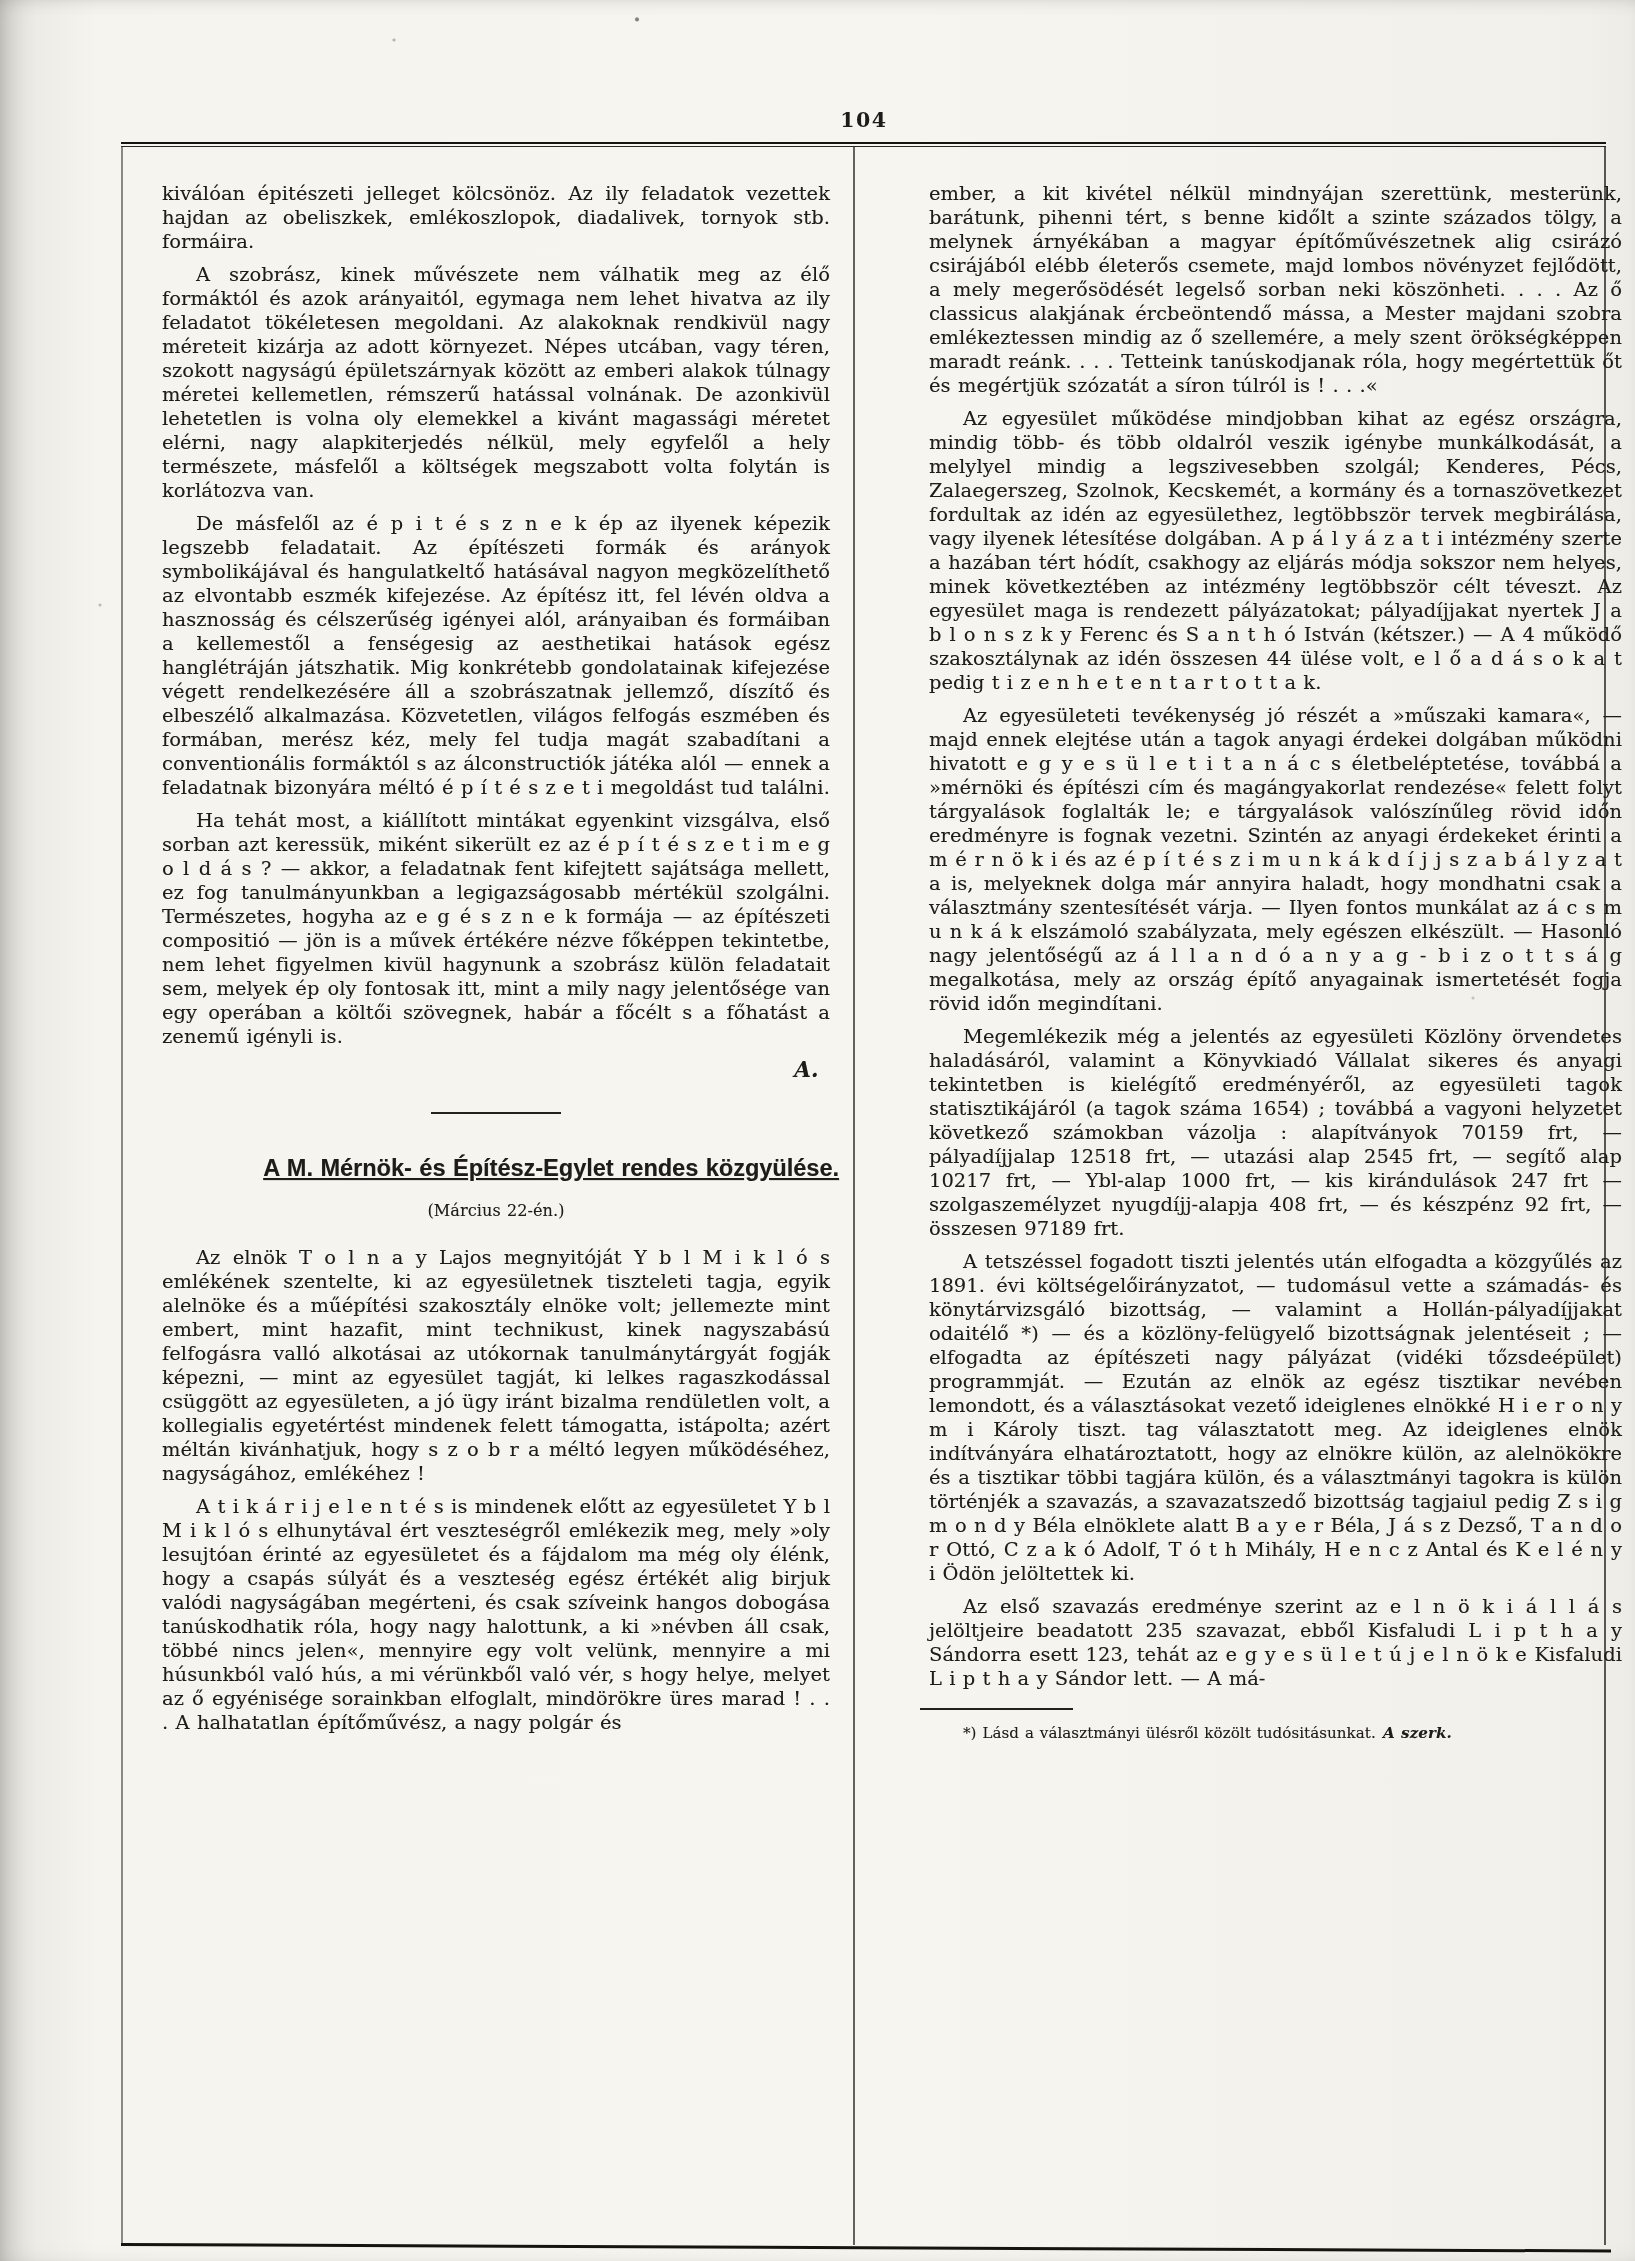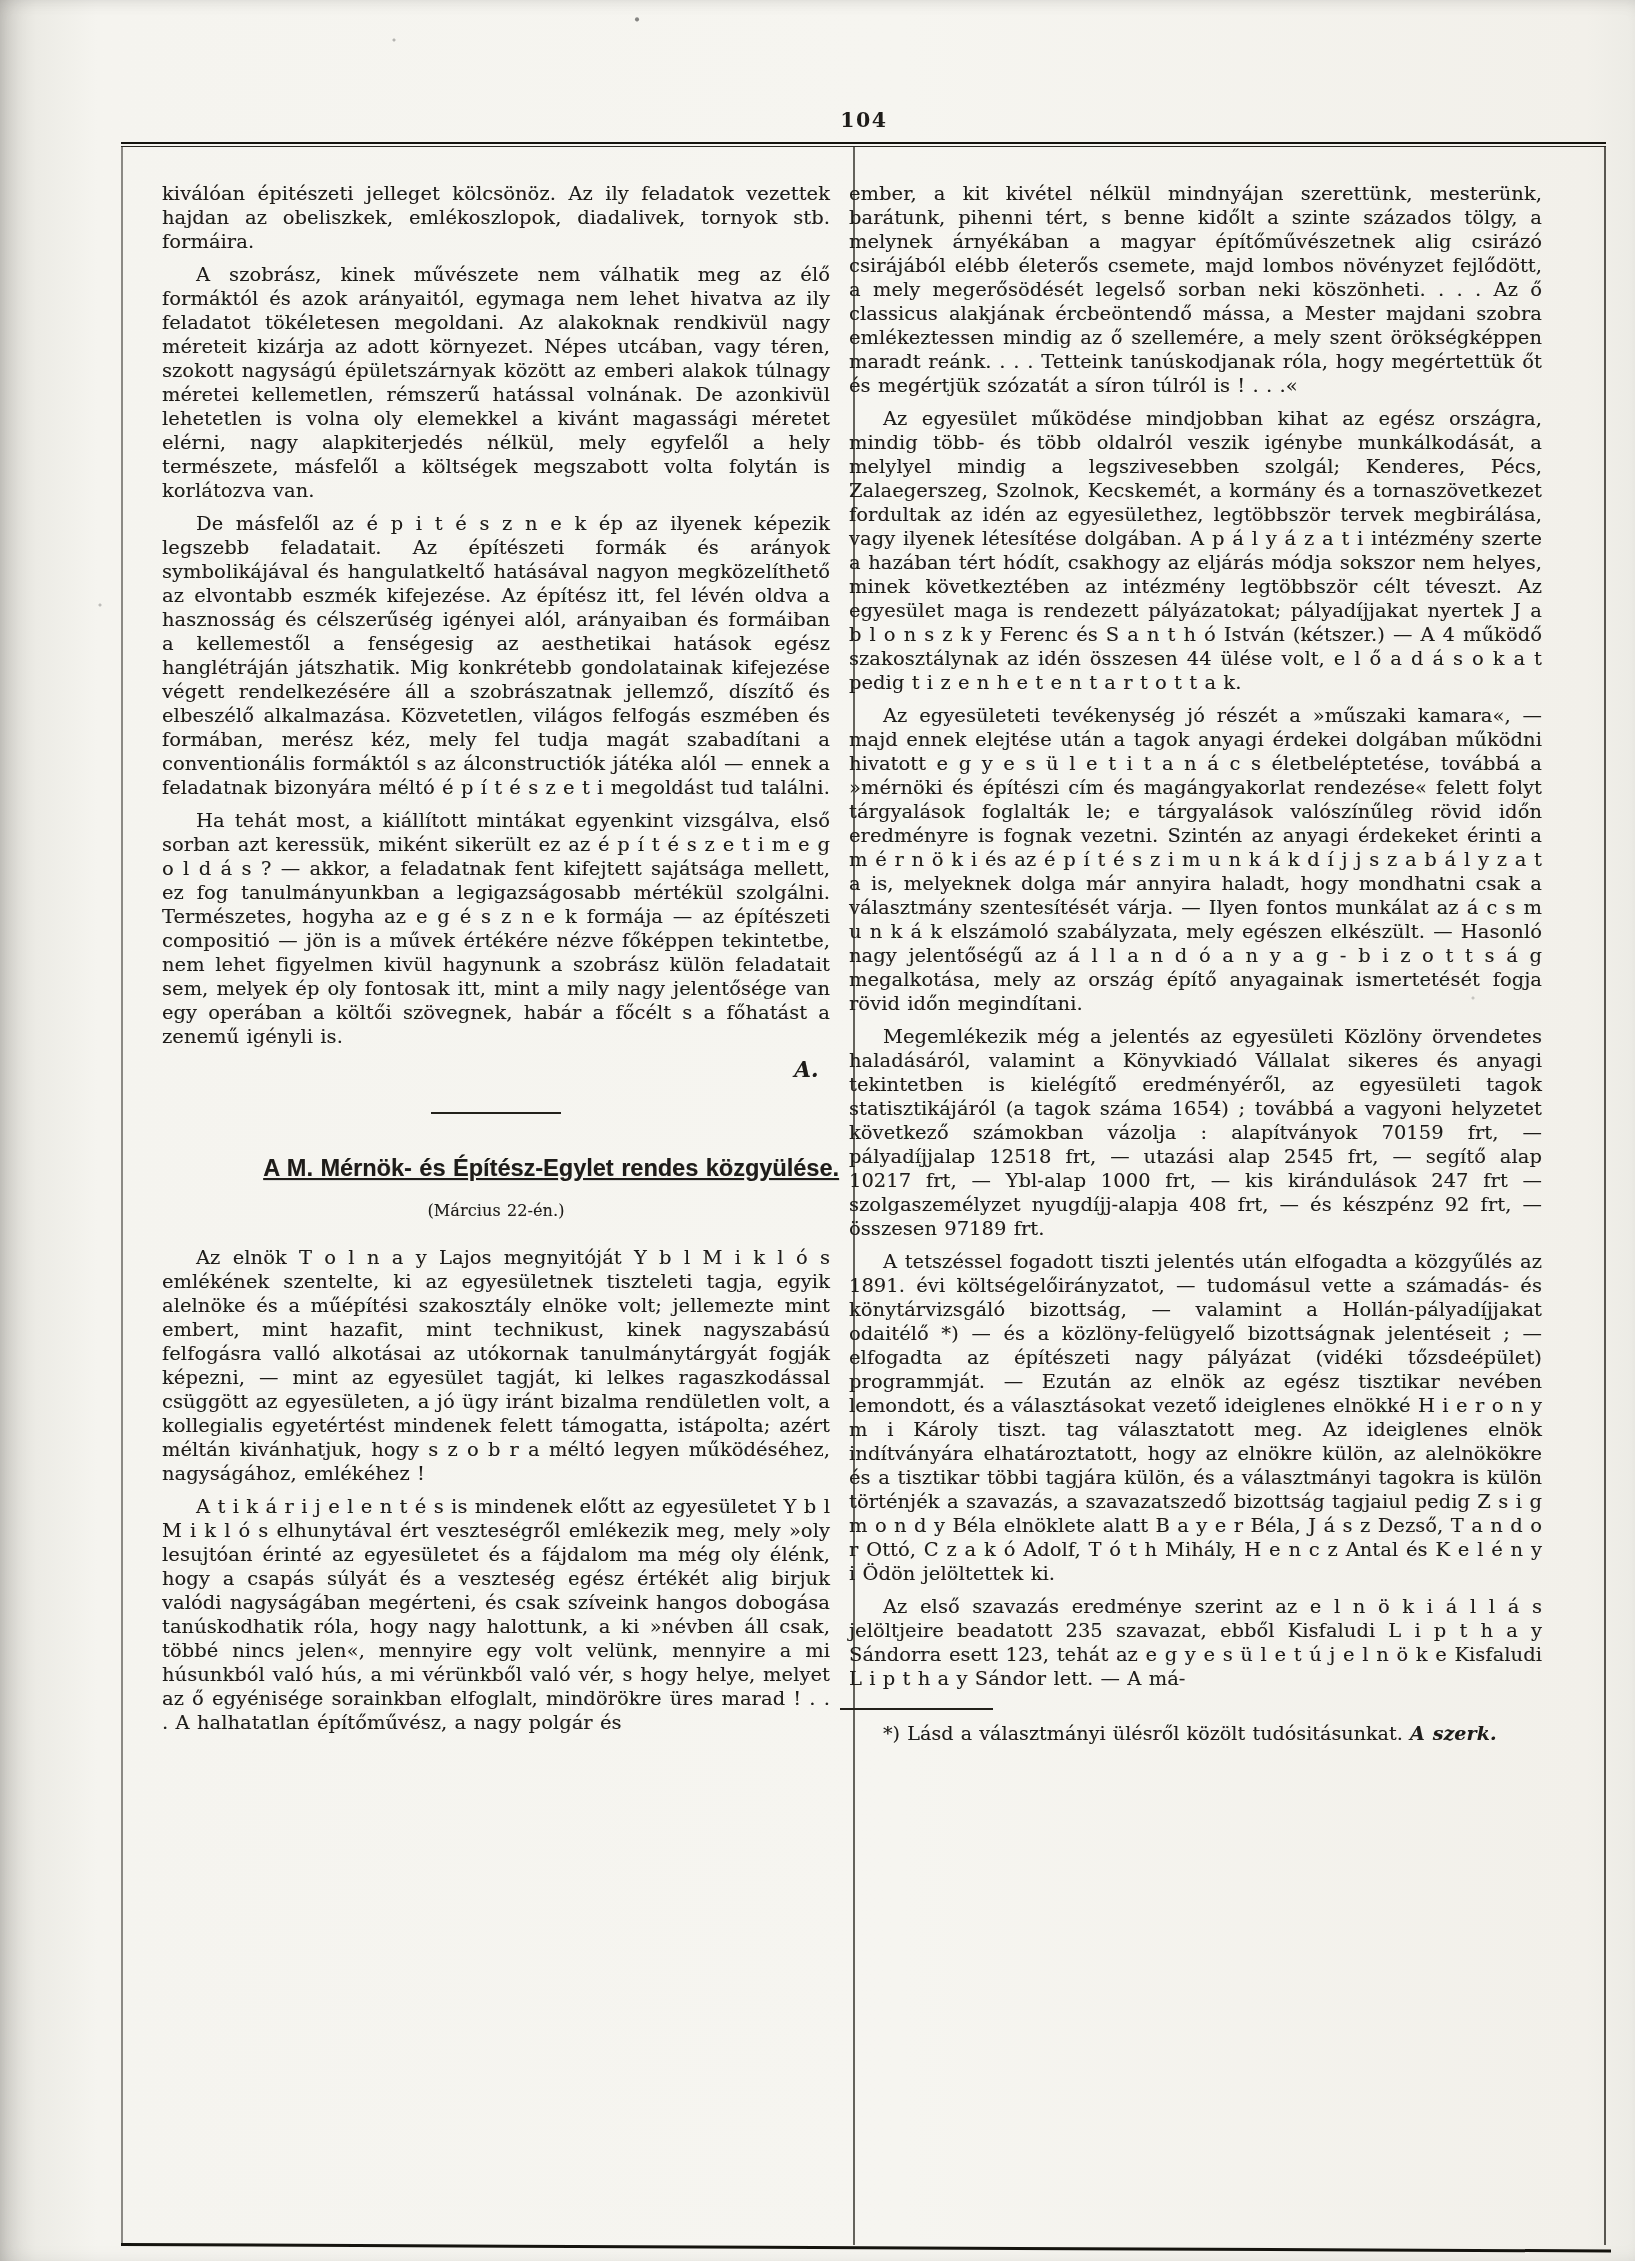--- a/index.html
+++ b/index.html
@@ -72,21 +72,21 @@
     position: absolute;
     top: 173px;
     font-size: 19.4px;
     line-height: 24px;
     text-align: justify;
     letter-spacing: 0.1px;
     word-spacing: 1px;
     text-shadow: 0.2px 0.2px 0 rgba(20,18,14,.35);
   }
   .col-left  { left: 153px;  width: 686px; }
-  .col-right { left: 840px; width: 711px; }
+  .col-right { left: 920px; width: 711px; }
 
   .col p { margin: 9px; text-indent: 34px; }
   .col p.cont { text-indent: 0; }
 
   .signature {
     text-align: right;
     font-style: italic;
     font-weight: bold;
     font-size: 21.5px;
     padding-right: 20.5px;
@@ -116,21 +116,21 @@
     margin: 0 0 22.5px 0;
   }
 
   .fn-rule {
     width: 153px;
     height: 1.5px;
     background: #23211b;
     margin: 17.4px 0 13.3px 0;
   }
   .footnote {
-    font-size: 19px;
+    font-size: 15px;
     line-height: 21.5px;
     text-indent: 34px !important;
   }
   .footnote .editor {
     font-style: italic;
     font-weight: bold;
     margin-left: 7.2px;
   }
 </style>
 </head>

